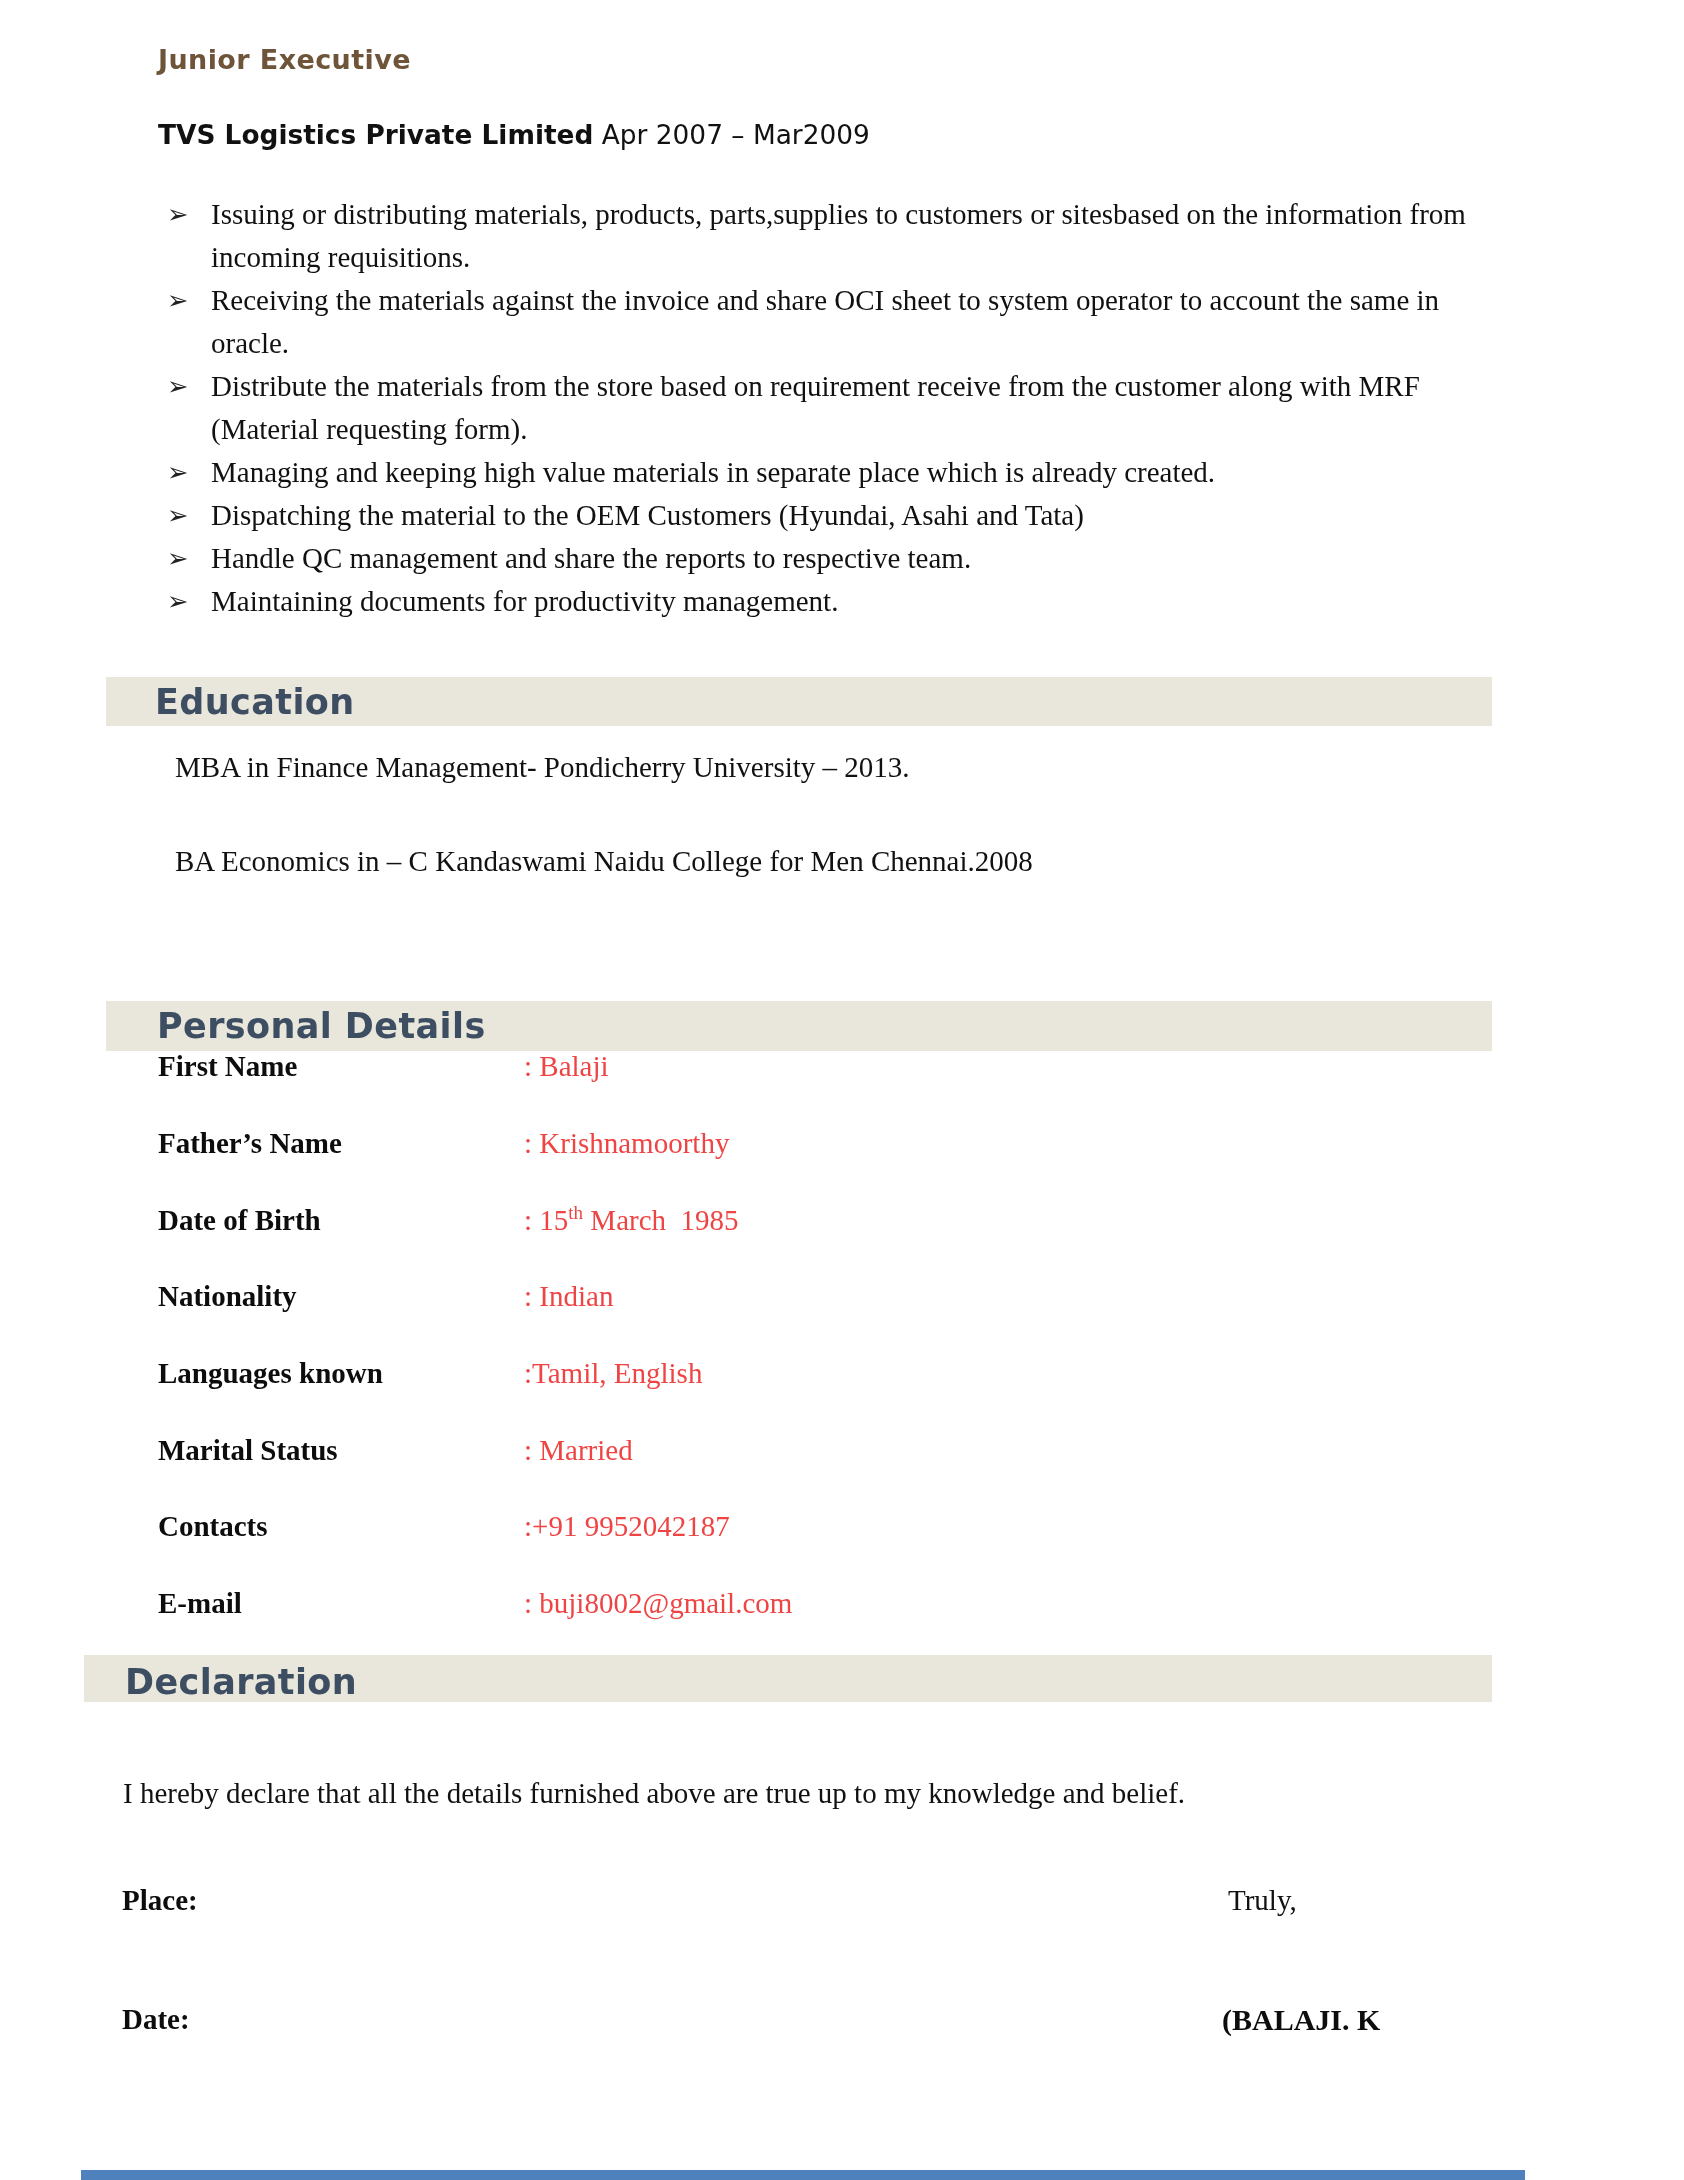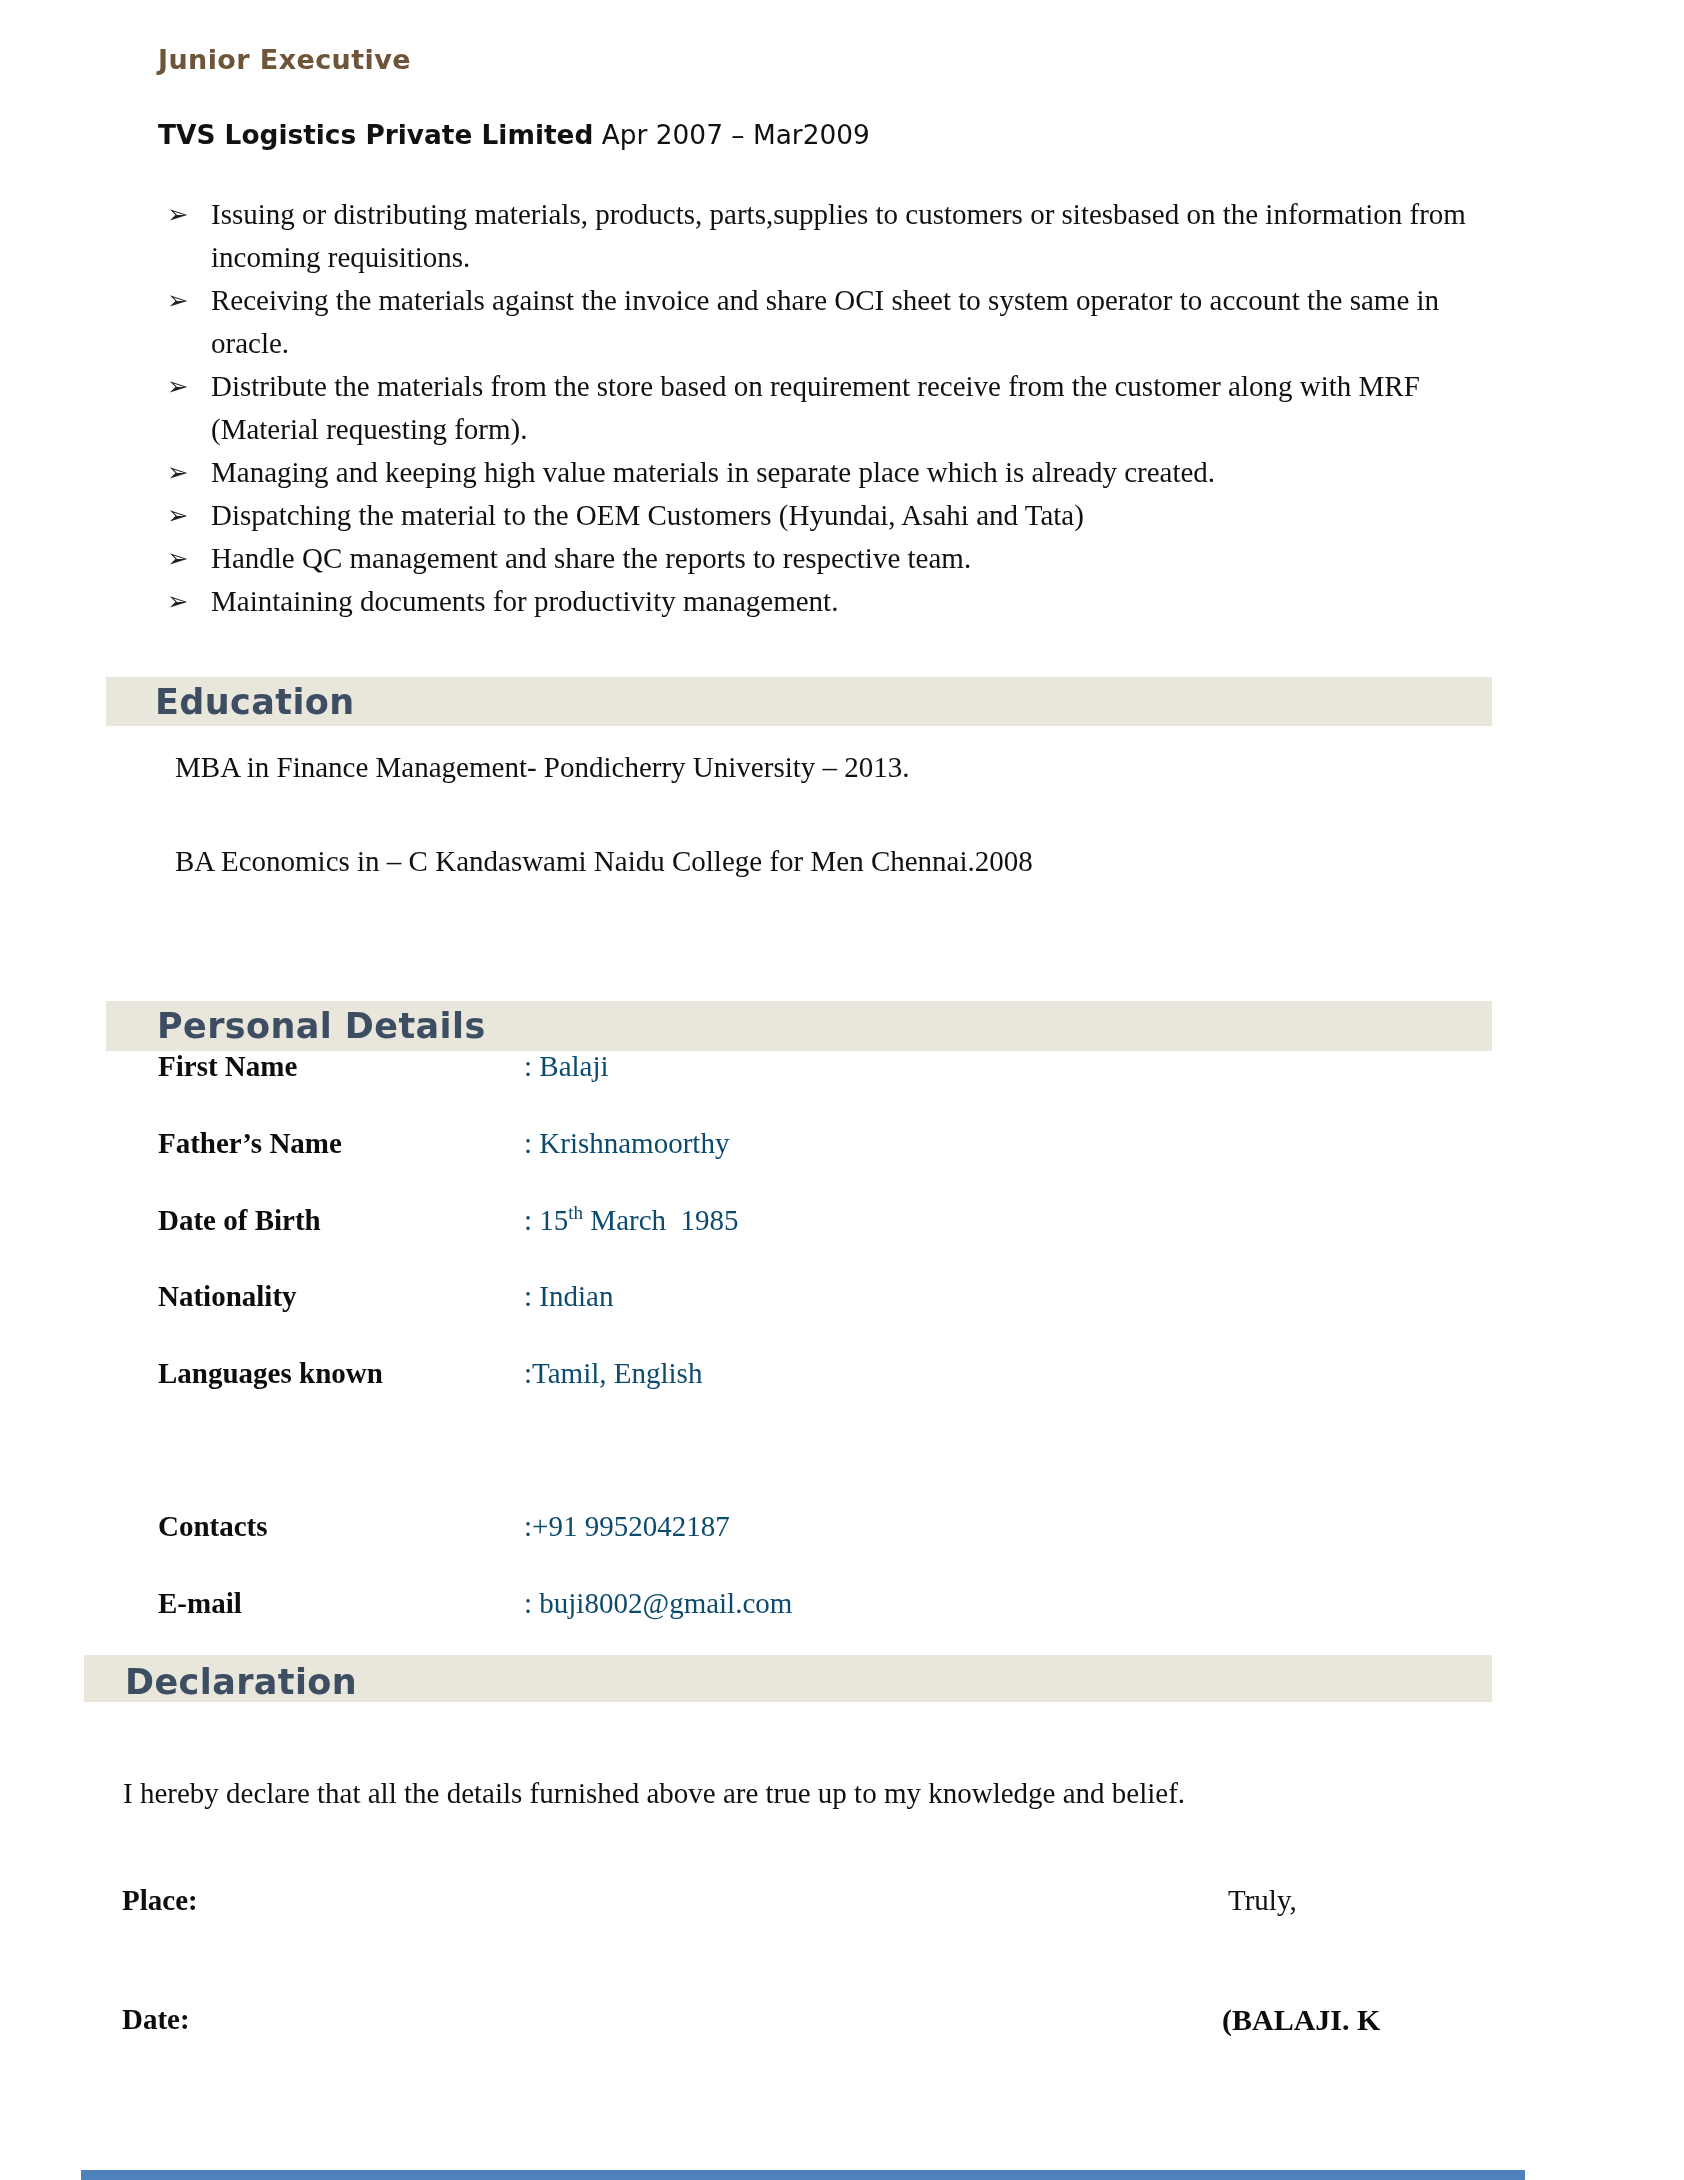--- a/index.html
+++ b/index.html
@@ -59,21 +59,21 @@
 
   
   .edu-line { position: absolute; left: 175px; font-size: 29px; color: #111111; }
   .edu-line-1 { top: 751px; }
   .edu-line-2 { top: 845px; }
 
   
   .pd-row { position: absolute; left: 158px; width: 1193px; font-size: 29px; }
   .pd-label { font-weight: bold; color: #0d0d0d; }
   .pd-value {
-    position: absolute; left: 366px; top: 0; font-weight: normal; color: #0c4a6e;
+    position: absolute; left: 366px; top: 0; font-weight: normal; color: #ef4444;
     white-space: pre-wrap;
   }
   .pd-value sup { font-size: 19px; line-height: 0; vertical-align: super; }
   .pd-row-0 { top: 1050px; } .pd-row-1 { top: 1127px; }
   .pd-row-2 { top: 1204px; } .pd-row-3 { top: 1280px; }
   .pd-row-4 { top: 1357px; } .pd-row-5 { top: 1434px; }
   .pd-row-6 { top: 1510px; } .pd-row-7 { top: 1587px; }
 
   
   .declaration-text {
@@ -159,20 +159,24 @@
     <span class="pd-value"><span>: 15</span><sup>th</sup><span> March  1985</span></span>
   </div>
   <div class="pd-row pd-row-3">
     <span class="pd-label">Nationality</span>
     <span class="pd-value">: Indian</span>
   </div>
   <div class="pd-row pd-row-4">
     <span class="pd-label">Languages known</span>
     <span class="pd-value">:Tamil, English</span>
   </div>
+  <div class="pd-row pd-row-5">
+    <span class="pd-label">Marital Status</span>
+    <span class="pd-value">: Married</span>
+  </div>
   <div class="pd-row pd-row-6">
     <span class="pd-label">Contacts</span>
     <span class="pd-value">:+91 9952042187</span>
   </div>
   <div class="pd-row pd-row-7">
     <span class="pd-label">E-mail</span>
     <span class="pd-value">: buji8002@gmail.com</span>
   </div>
 
   <div class="section-bar bar-declaration">

